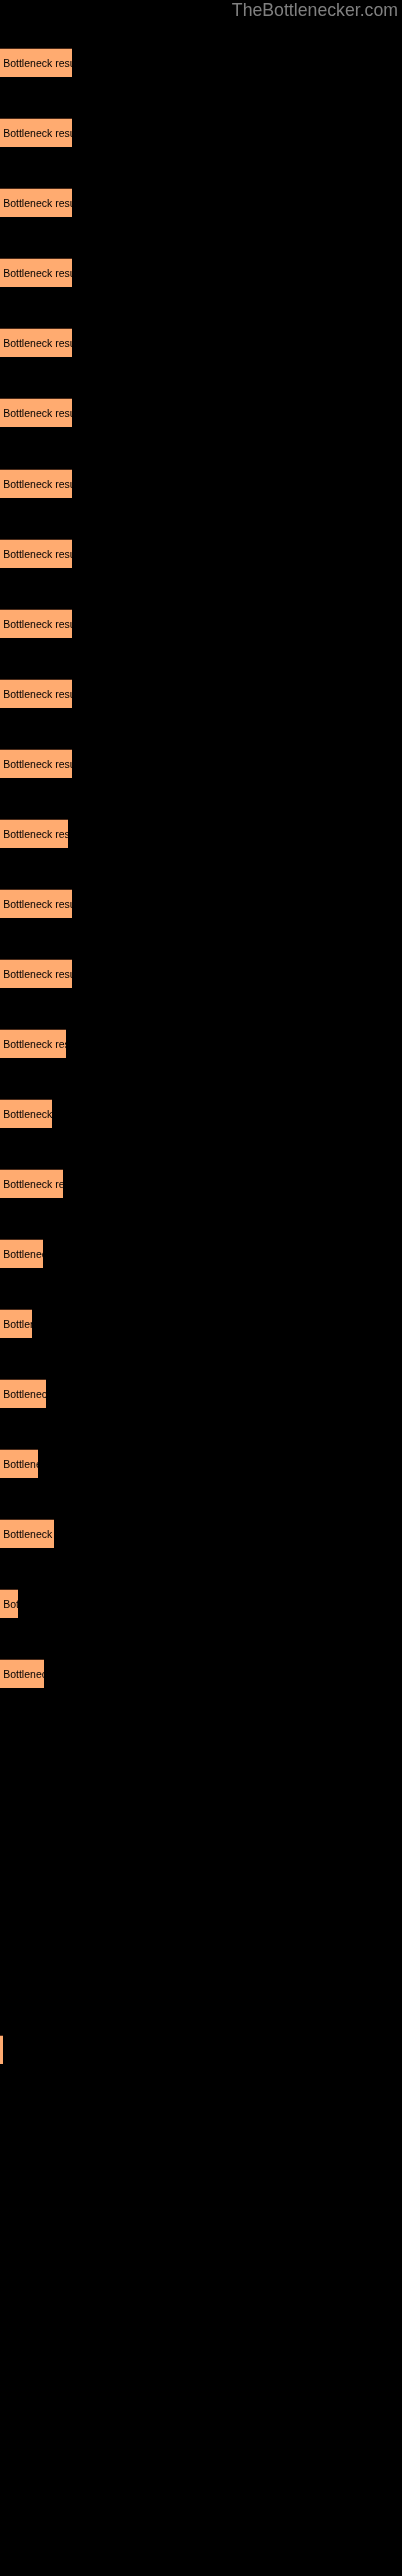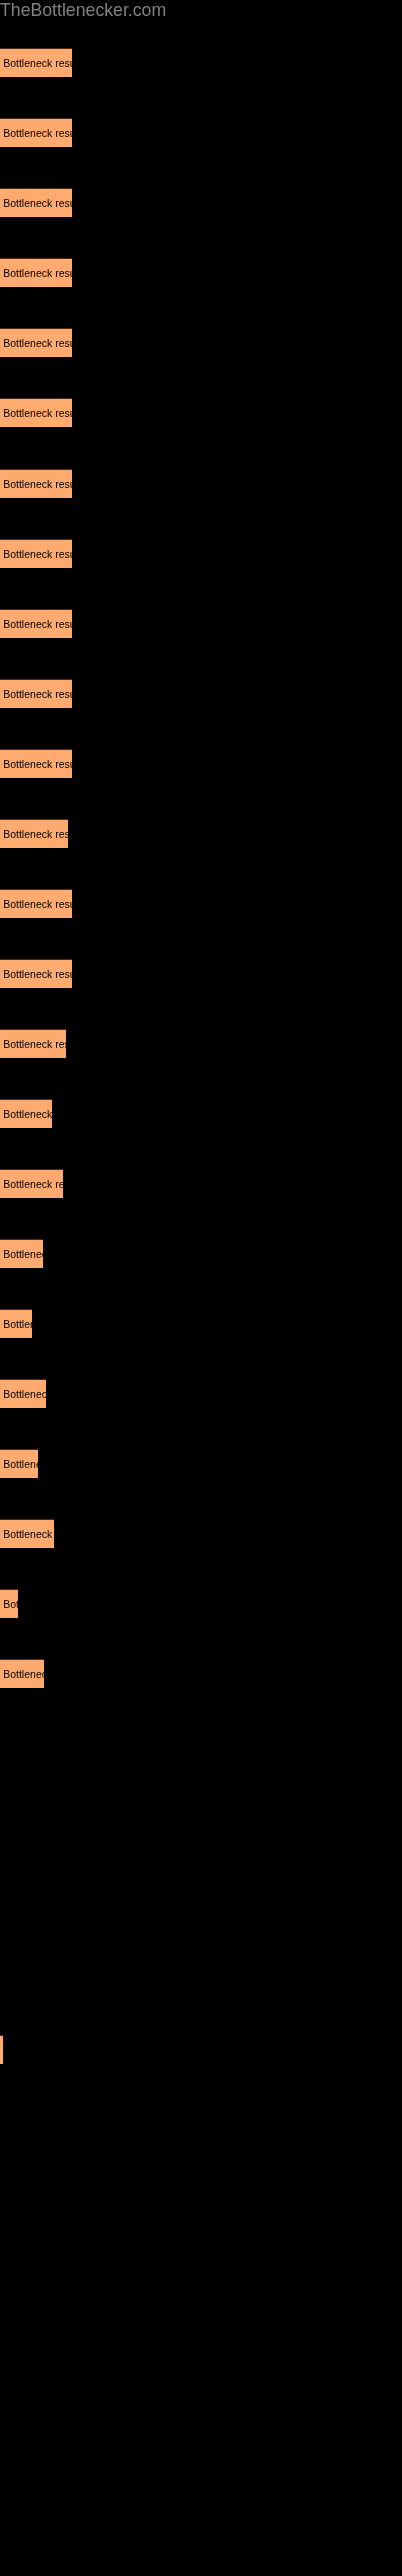--- a/index.html
+++ b/index.html
@@ -12,20 +12,21 @@
     height: 2576px;
     position: relative;
     font-family: "Liberation Sans", sans-serif;
     overflow: hidden;
   }
   #watermark {
     position: absolute;
     top: 0px;
     left: 0px;
     width: 398px;
+    text-align: right;
     color: #808080;
     font-size: 17.7px;
     font-family: "Liberation Sans", sans-serif;
     letter-spacing: 0px;
     line-height: 21px;
     white-space: nowrap;
   }
   #chart-area {
     position: absolute;
     top: 0;

